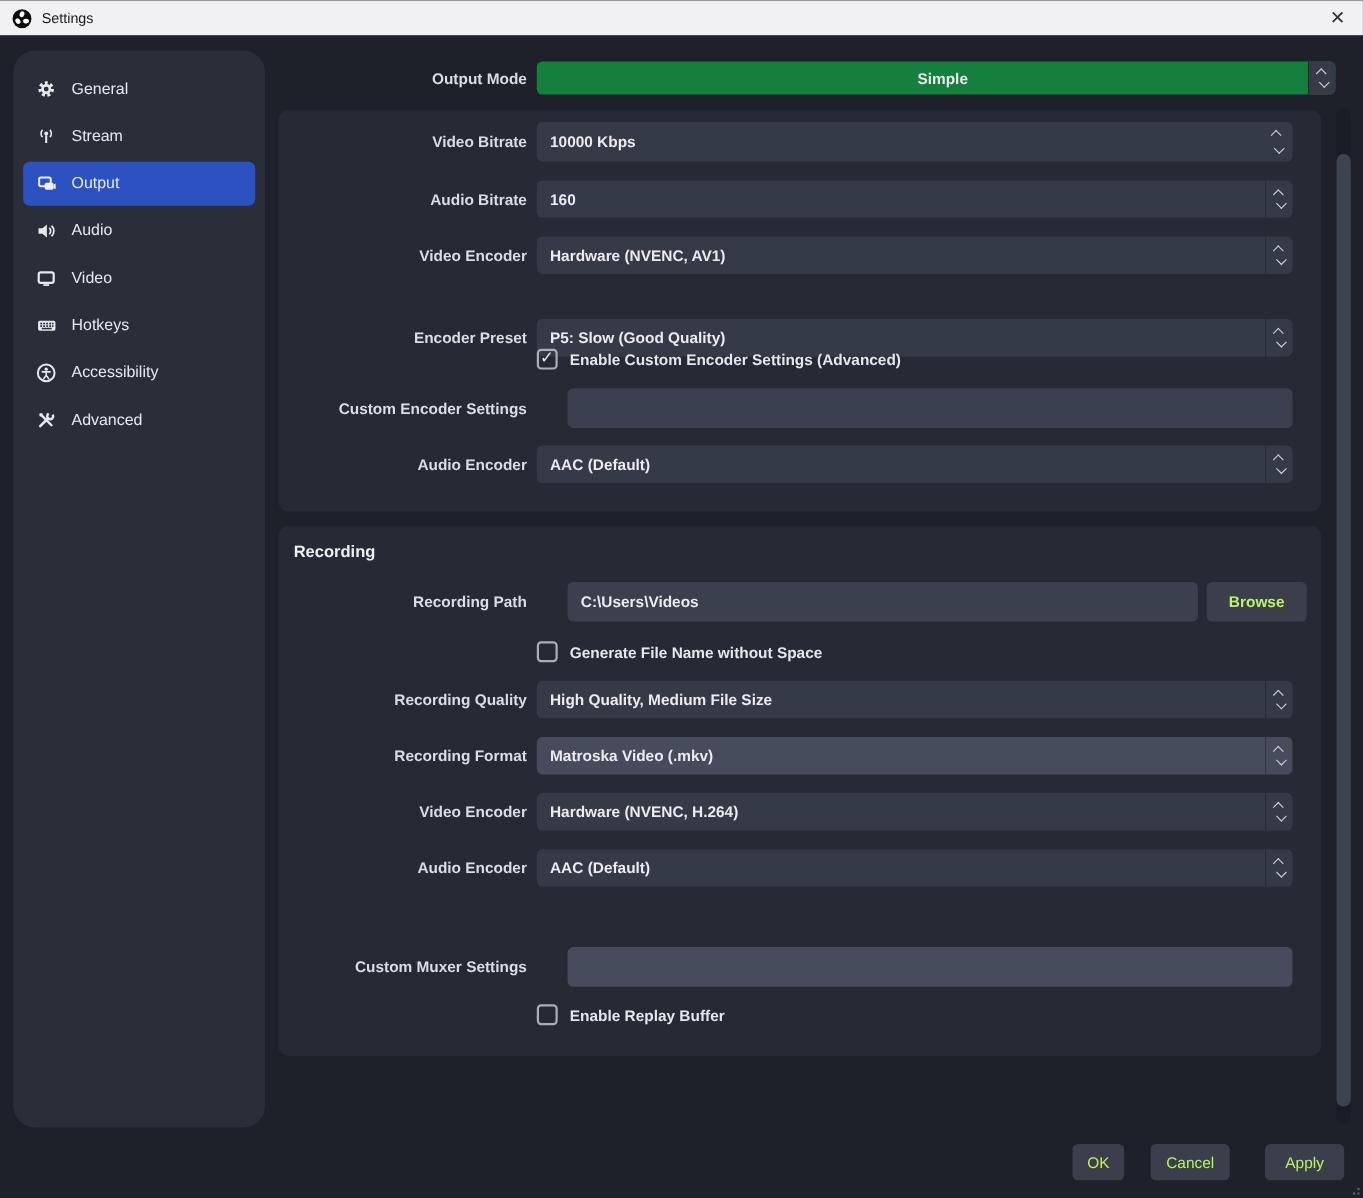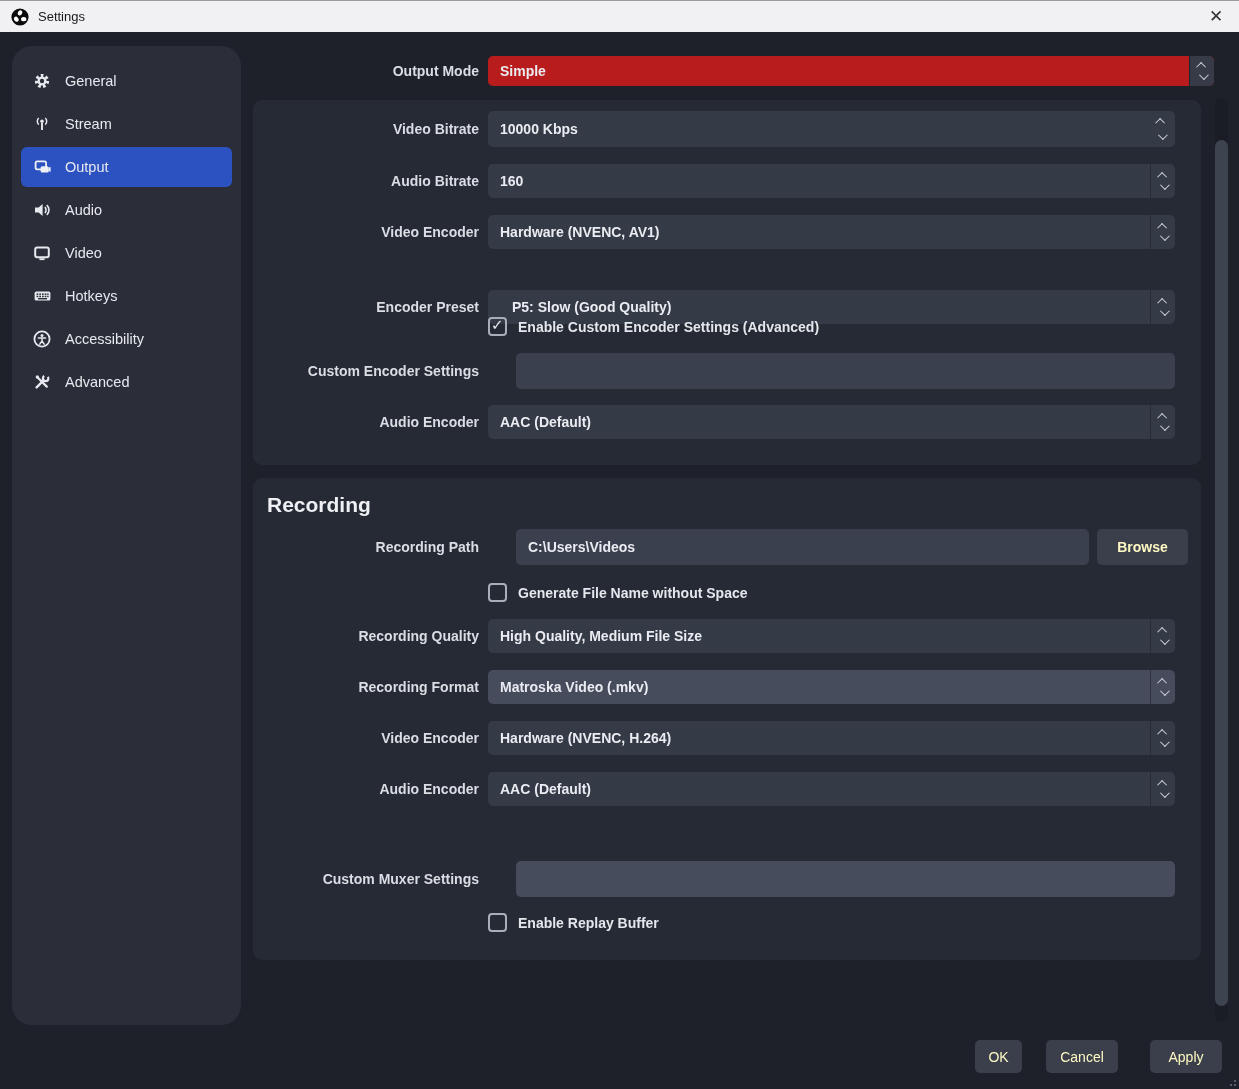--- a/index.html
+++ b/index.html
@@ -38,22 +38,22 @@
   .spinbox .arr-up{position:absolute;right:10px;top:7px;}
   .spinbox .arr-dn{position:absolute;right:10px;bottom:7px;}
   .tinput{background:#3a404d;border-radius:5px;height:36px;display:flex;align-items:center;padding-left:12px;color:#eaecf1;margin-left:28px;}
   .tinput.lighter{background:#464c5c;}
   .panel{position:absolute;background:#262a34;border-radius:9px;}
   .cb{width:19px;height:19px;border:2px solid #a9afba;border-radius:4px;background:transparent;position:relative;flex:none;}
   .cb.checked::after{content:"\2713";position:absolute;left:1px;top:-3px;font-size:15px;font-weight:bold;color:#e9ebf0;}
   .cb-label{margin-left:11px;color:#e4e7ec;}
   .track-group{display:flex;align-items:center;gap:10px;}
   .track-group .num{margin-right:16px;margin-left:-2px;color:#e4e7ec;}
-  .btn{background:#3a3f4b;border-radius:5px;display:flex;align-items:center;justify-content:center;color:#fef9c3;font-size:14px;}
-  .section-header{font-weight:bold;font-size:21px;color:#eef0f4;}
+  .btn{background:#3a3f4b;border-radius:5px;display:flex;align-items:center;justify-content:center;color:#bef264;font-size:14px;}
+  .section-header{font-weight:bold;font-size:15px;color:#eef0f4;}
   
   .scroll-track{position:absolute;left:1215px;top:98px;width:13px;height:924px;background:#1a1d25;border-radius:7px;}
   .scroll-thumb{position:absolute;left:0;top:42px;width:13px;height:866px;background:#3d4450;border-radius:7px;}
   .grip{position:absolute;right:3px;bottom:3px;width:10px;height:10px;opacity:.55;}
   .grip i{position:absolute;width:2px;height:2px;background:#8a8f99;}
 </style>
 </head>
 <body>
 
 <div class="titlebar">
@@ -157,21 +157,21 @@
         <rect x="2.8" y="2.6" width="3" height="3" rx="0.8" fill="#e7e9ee"></rect>
       </svg>
     </span>
     <span>Advanced</span>
   </div>
 </div>
 
 <div class="abs row" style="left:253px;top:56px;width:961px;height:30px;">
   <div class="flabel">Output Mode</div>
   <div class="gap"></div>
-  <div class="combo" style="flex:1;height:30px;background:#b91c1c;">
+  <div class="combo" style="flex:1;height:30px;background:#15803d;justify-content:center;">
     <span class="val">Simple</span>
     <span class="spin" style="border-left-color:#21242d;background:#363b47;border-radius:0 5px 5px 0;">
         <i class="chev up"></i>
         <i class="chev down"></i>
       </span>
   </div>
 </div>
 
 <div class="panel" style="left:253px;top:100px;width:948px;height:365px;">
 
@@ -205,21 +205,21 @@
       <span class="spin">
           <i class="chev up"></i>
           <i class="chev down"></i>
         </span>
     </div>
   </div>
 
   <div class="row" style="position:absolute;left:0;top:166px;width:922px;margin-top:24px;">
     <div class="flabel">Encoder Preset</div>
     <div class="gap"></div>
-    <div class="combo" style="width:700px;padding-left:12px;">
+    <div class="combo" style="width:700px;">
       <span class="val">P5: Slow (Good Quality)</span>
       <span class="spin">
           <i class="chev up"></i>
           <i class="chev down"></i>
         </span>
     </div>
   </div>
 
   <div class="row" style="position:absolute;left:235px;top:217px;">
     <span class="cb checked"></span>

